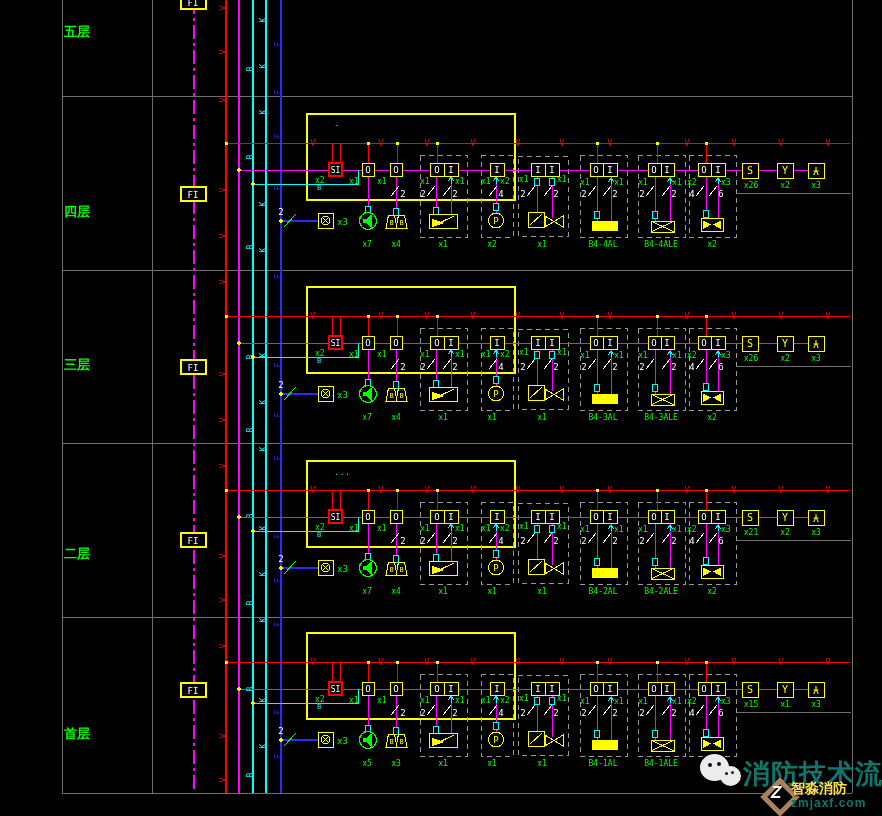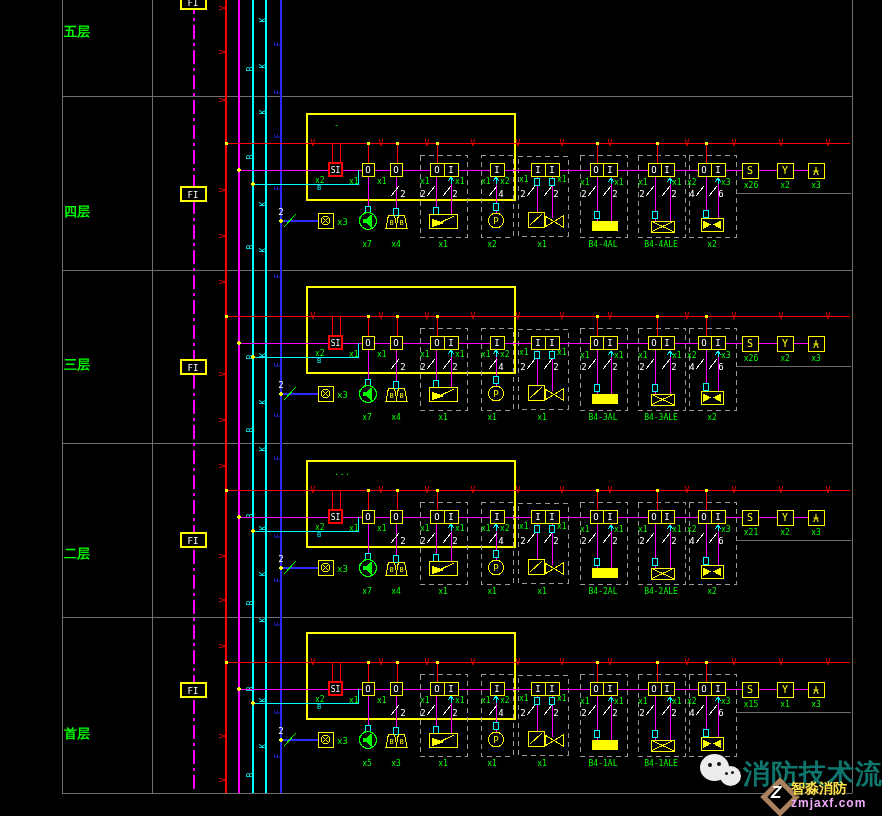--- a/index.html
+++ b/index.html
@@ -4,21 +4,21 @@
 <style>
   html,body{margin:0;padding:0;background:#000;}
   .stage{position:relative;width:882px;height:816px;background:#000;overflow:hidden;
          font-family:"DejaVu Sans Mono",monospace;}
   svg text{font-family:"DejaVu Sans Mono",monospace;}
   .wm{position:absolute;z-index:5;}
   .wm-title{left:743px;top:756px;font-size:27px;font-weight:bold;color:#0f766e;
             font-family:"Liberation Sans",sans-serif;letter-spacing:1px;white-space:nowrap;}
   .wm-brand{left:791px;top:780px;font-size:14px;font-weight:bold;color:#fde047;
             font-family:"Liberation Sans",sans-serif;text-shadow:1px 1px 2px #000;white-space:nowrap;}
-  .wm-domain{left:791px;top:796px;font-size:12px;font-weight:bold;color:#f0abfc;
+  .wm-domain{left:791px;top:796px;font-size:12px;font-weight:bold;color:#0f766e;
             font-family:"Liberation Sans",sans-serif;text-shadow:1px 1px 2px #000;letter-spacing:1px;white-space:nowrap;}
   .wm-wechat{left:700px;top:754px;width:42px;height:36px;}
   .bub1{position:absolute;left:0;top:0;width:29px;height:27px;border-radius:50%;background:#ececec;}
   .bub2{position:absolute;left:20px;top:12px;width:21px;height:20px;border-radius:50%;background:#ececec;}
   .eye{position:absolute;width:4px;height:4px;border-radius:50%;background:#111;}
   .wm-diamond{left:763px;top:780px;width:30px;height:30px;}
   .dia{position:absolute;left:3px;top:3px;width:18px;height:18px;border:5px solid #aa8260;transform:rotate(45deg);background:#000;}
   .diaz{position:absolute;left:8px;top:3px;color:#fff;font-weight:bold;font-size:17px;
         font-family:"Liberation Sans",sans-serif;font-style:italic;}
 </style>

